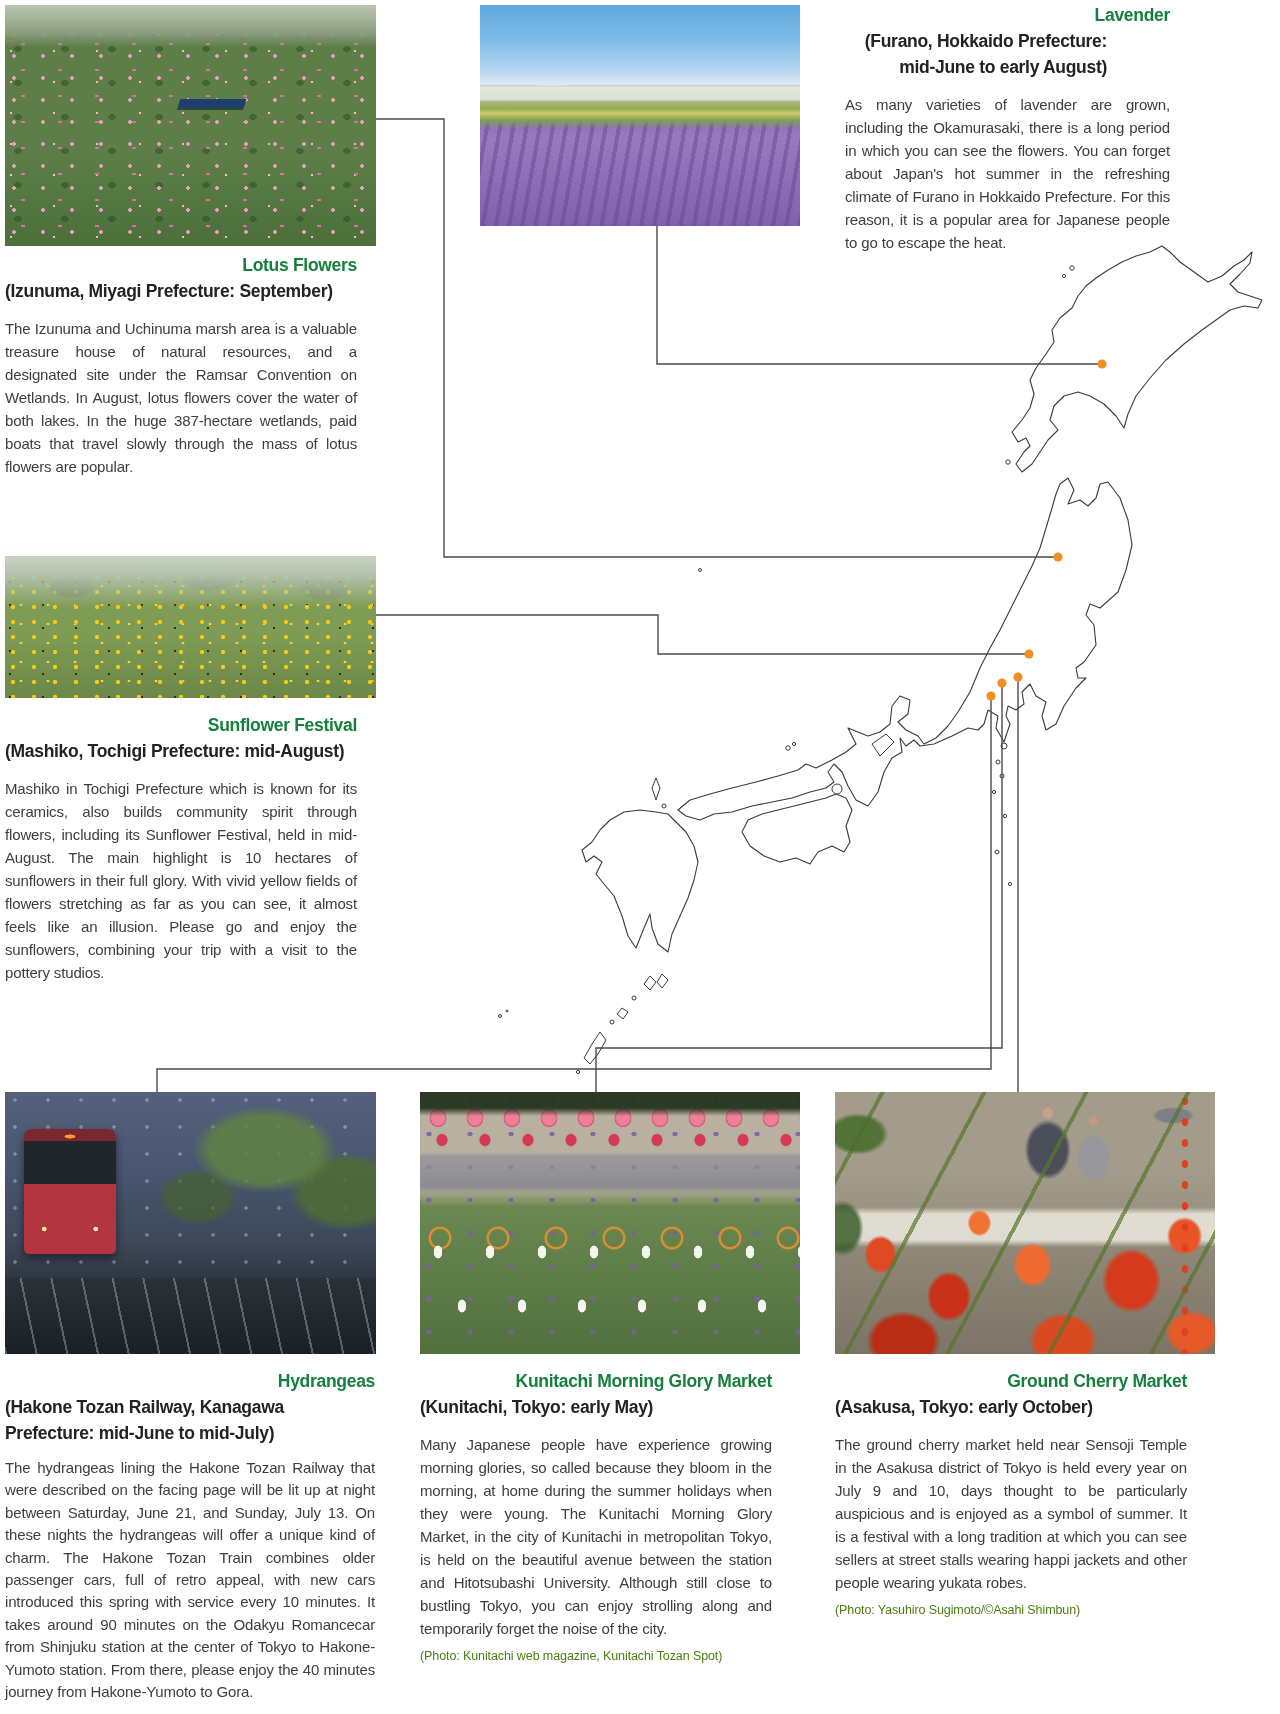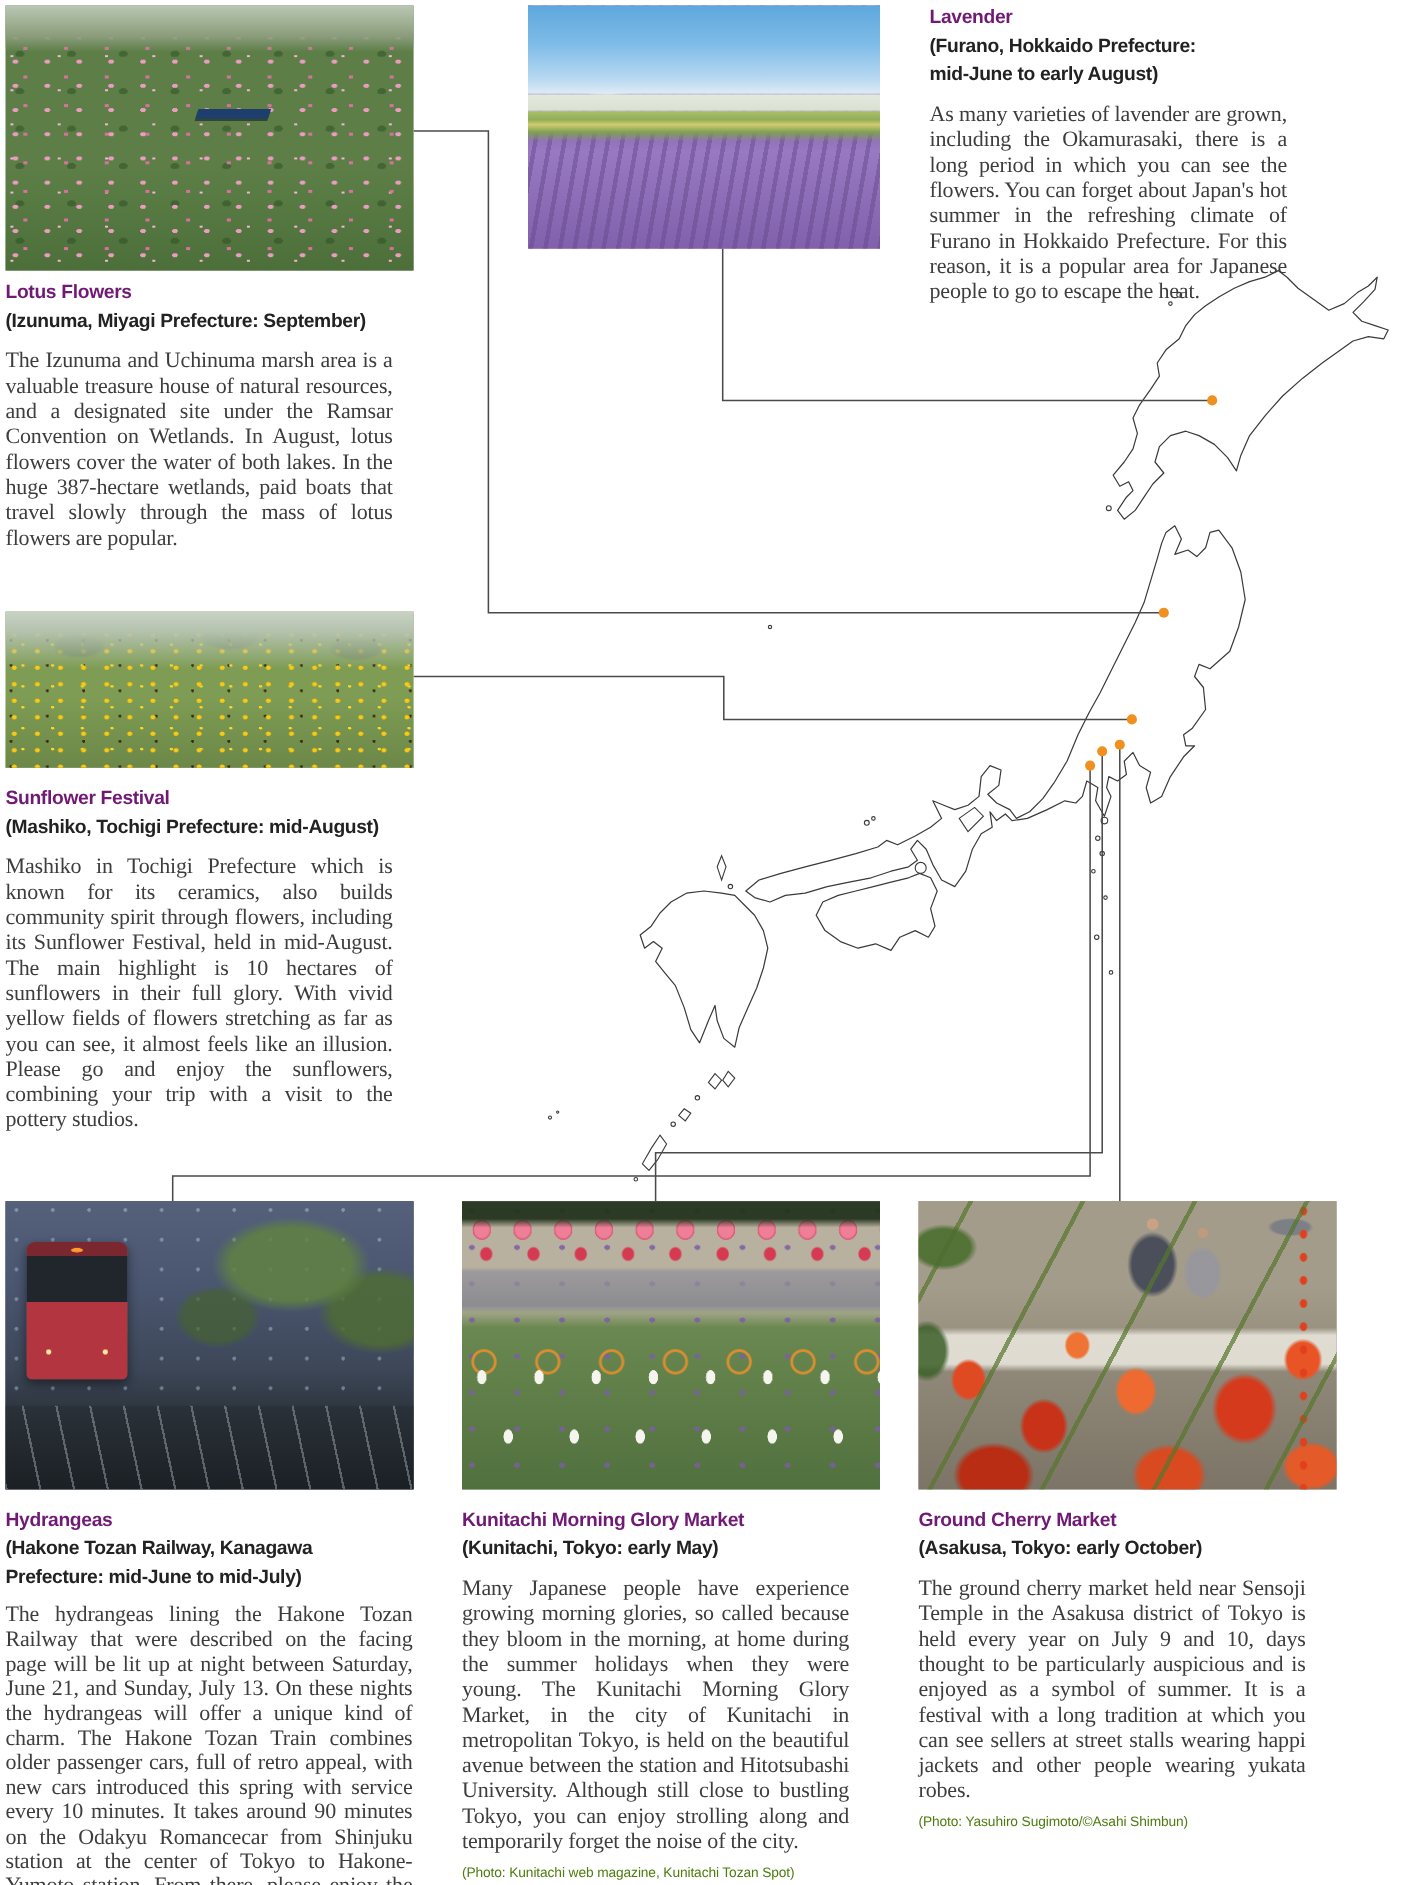--- a/index.html
+++ b/index.html
@@ -3,28 +3,28 @@
 <meta charset="utf-8">
 <style>
   html,body{margin:0;padding:0;}
   body{
     width:1280px;height:1714px;position:relative;background:#ffffff;
     font-family:"Liberation Sans", sans-serif;color:#3c3c3c;overflow:hidden;
   }
   .abs{position:absolute;}
   
   .sec-title{
-    font-size:17.5px;font-weight:bold;color:#701a75;line-height:26px;letter-spacing:-0.3px;
+    font-size:17.5px;font-weight:bold;color:#15803d;line-height:26px;letter-spacing:-0.3px;text-align:right;
   }
   .sec-loc{
     font-size:17.5px;font-weight:bold;color:#222222;line-height:26px;letter-spacing:-0.3px;
   }
   .sec-body{
-    margin-top:13px;font-size:20px;line-height:23px;color:#3d3d3d;
-    text-align:justify;letter-spacing:-0.15px;font-family:Liberation Serif, serif;
+    margin-top:13px;font-size:15px;line-height:23px;color:#3d3d3d;
+    text-align:justify;letter-spacing:-0.15px;
   }
   .credit{
     margin-top:9px;font-size:12.5px;color:#4d7c0f;letter-spacing:-0.1px;
   }
   
   .photo{position:absolute;overflow:hidden;}
   .photo-lotus{
     background:
       linear-gradient(180deg,#b9c6b4 0px,#9fb092 16px,#8a9c7c 28px,rgba(138,156,124,0) 42px) 0 0/auto no-repeat,
       radial-gradient(4px 3px at 9px 7px,#eb9cc0 60%,rgba(235,156,192,0) 61%) 0 0/29px 22px repeat,
@@ -215,21 +215,21 @@
 <div class="abs" style="left:5px;top:252px;width:352px;">
   <div class="sec-title">Lotus Flowers</div>
   <div class="sec-loc">(Izunuma, Miyagi Prefecture: September)</div>
   <div class="sec-body">The Izunuma and Uchinuma marsh area is a valuable treasure house of natural resources, and a designated site under the Ramsar Convention on Wetlands. In August, lotus flowers cover the water of both lakes. In the huge 387-hectare wetlands, paid boats that travel slowly through the mass of lotus flowers are popular.</div>
 </div>
 
 <div class="photo photo-lavender abs" style="left:480px;top:5px;width:320px;height:221px;"></div>
 
 <div class="abs" style="left:845px;top:0px;width:325px;">
   <div class="sec-title" style="margin-top:2px;">Lavender</div>
-  <div class="sec-loc" style="width:262px;">(Furano, Hokkaido Prefecture: mid-June to early August)</div>
+  <div class="sec-loc" style="width:262px;text-align:right;">(Furano, Hokkaido Prefecture: mid-June to early August)</div>
   <div class="sec-body">As many varieties of lavender are grown, including the Okamurasaki, there is a long period in which you can see the flowers. You can forget about Japan's hot summer in the refreshing climate of Furano in Hokkaido Prefecture. For this reason, it is a popular area for Japanese people to go to escape the heat.</div>
 </div>
 
 <div class="photo photo-sunflower abs" style="left:5px;top:556px;width:371px;height:142px;"></div>
 
 <div class="abs" style="left:5px;top:712px;width:352px;">
   <div class="sec-title">Sunflower Festival</div>
   <div class="sec-loc">(Mashiko, Tochigi Prefecture: mid-August)</div>
   <div class="sec-body">Mashiko in Tochigi Prefecture which is known for its ceramics, also builds community spirit through flowers, including its Sunflower Festival, held in mid-August. The main highlight is 10 hectares of sunflowers in their full glory. With vivid yellow fields of flowers stretching as far as you can see, it almost feels like an illusion. Please go and enjoy the sunflowers, combining your trip with a visit to the pottery studios.</div>
 </div>

